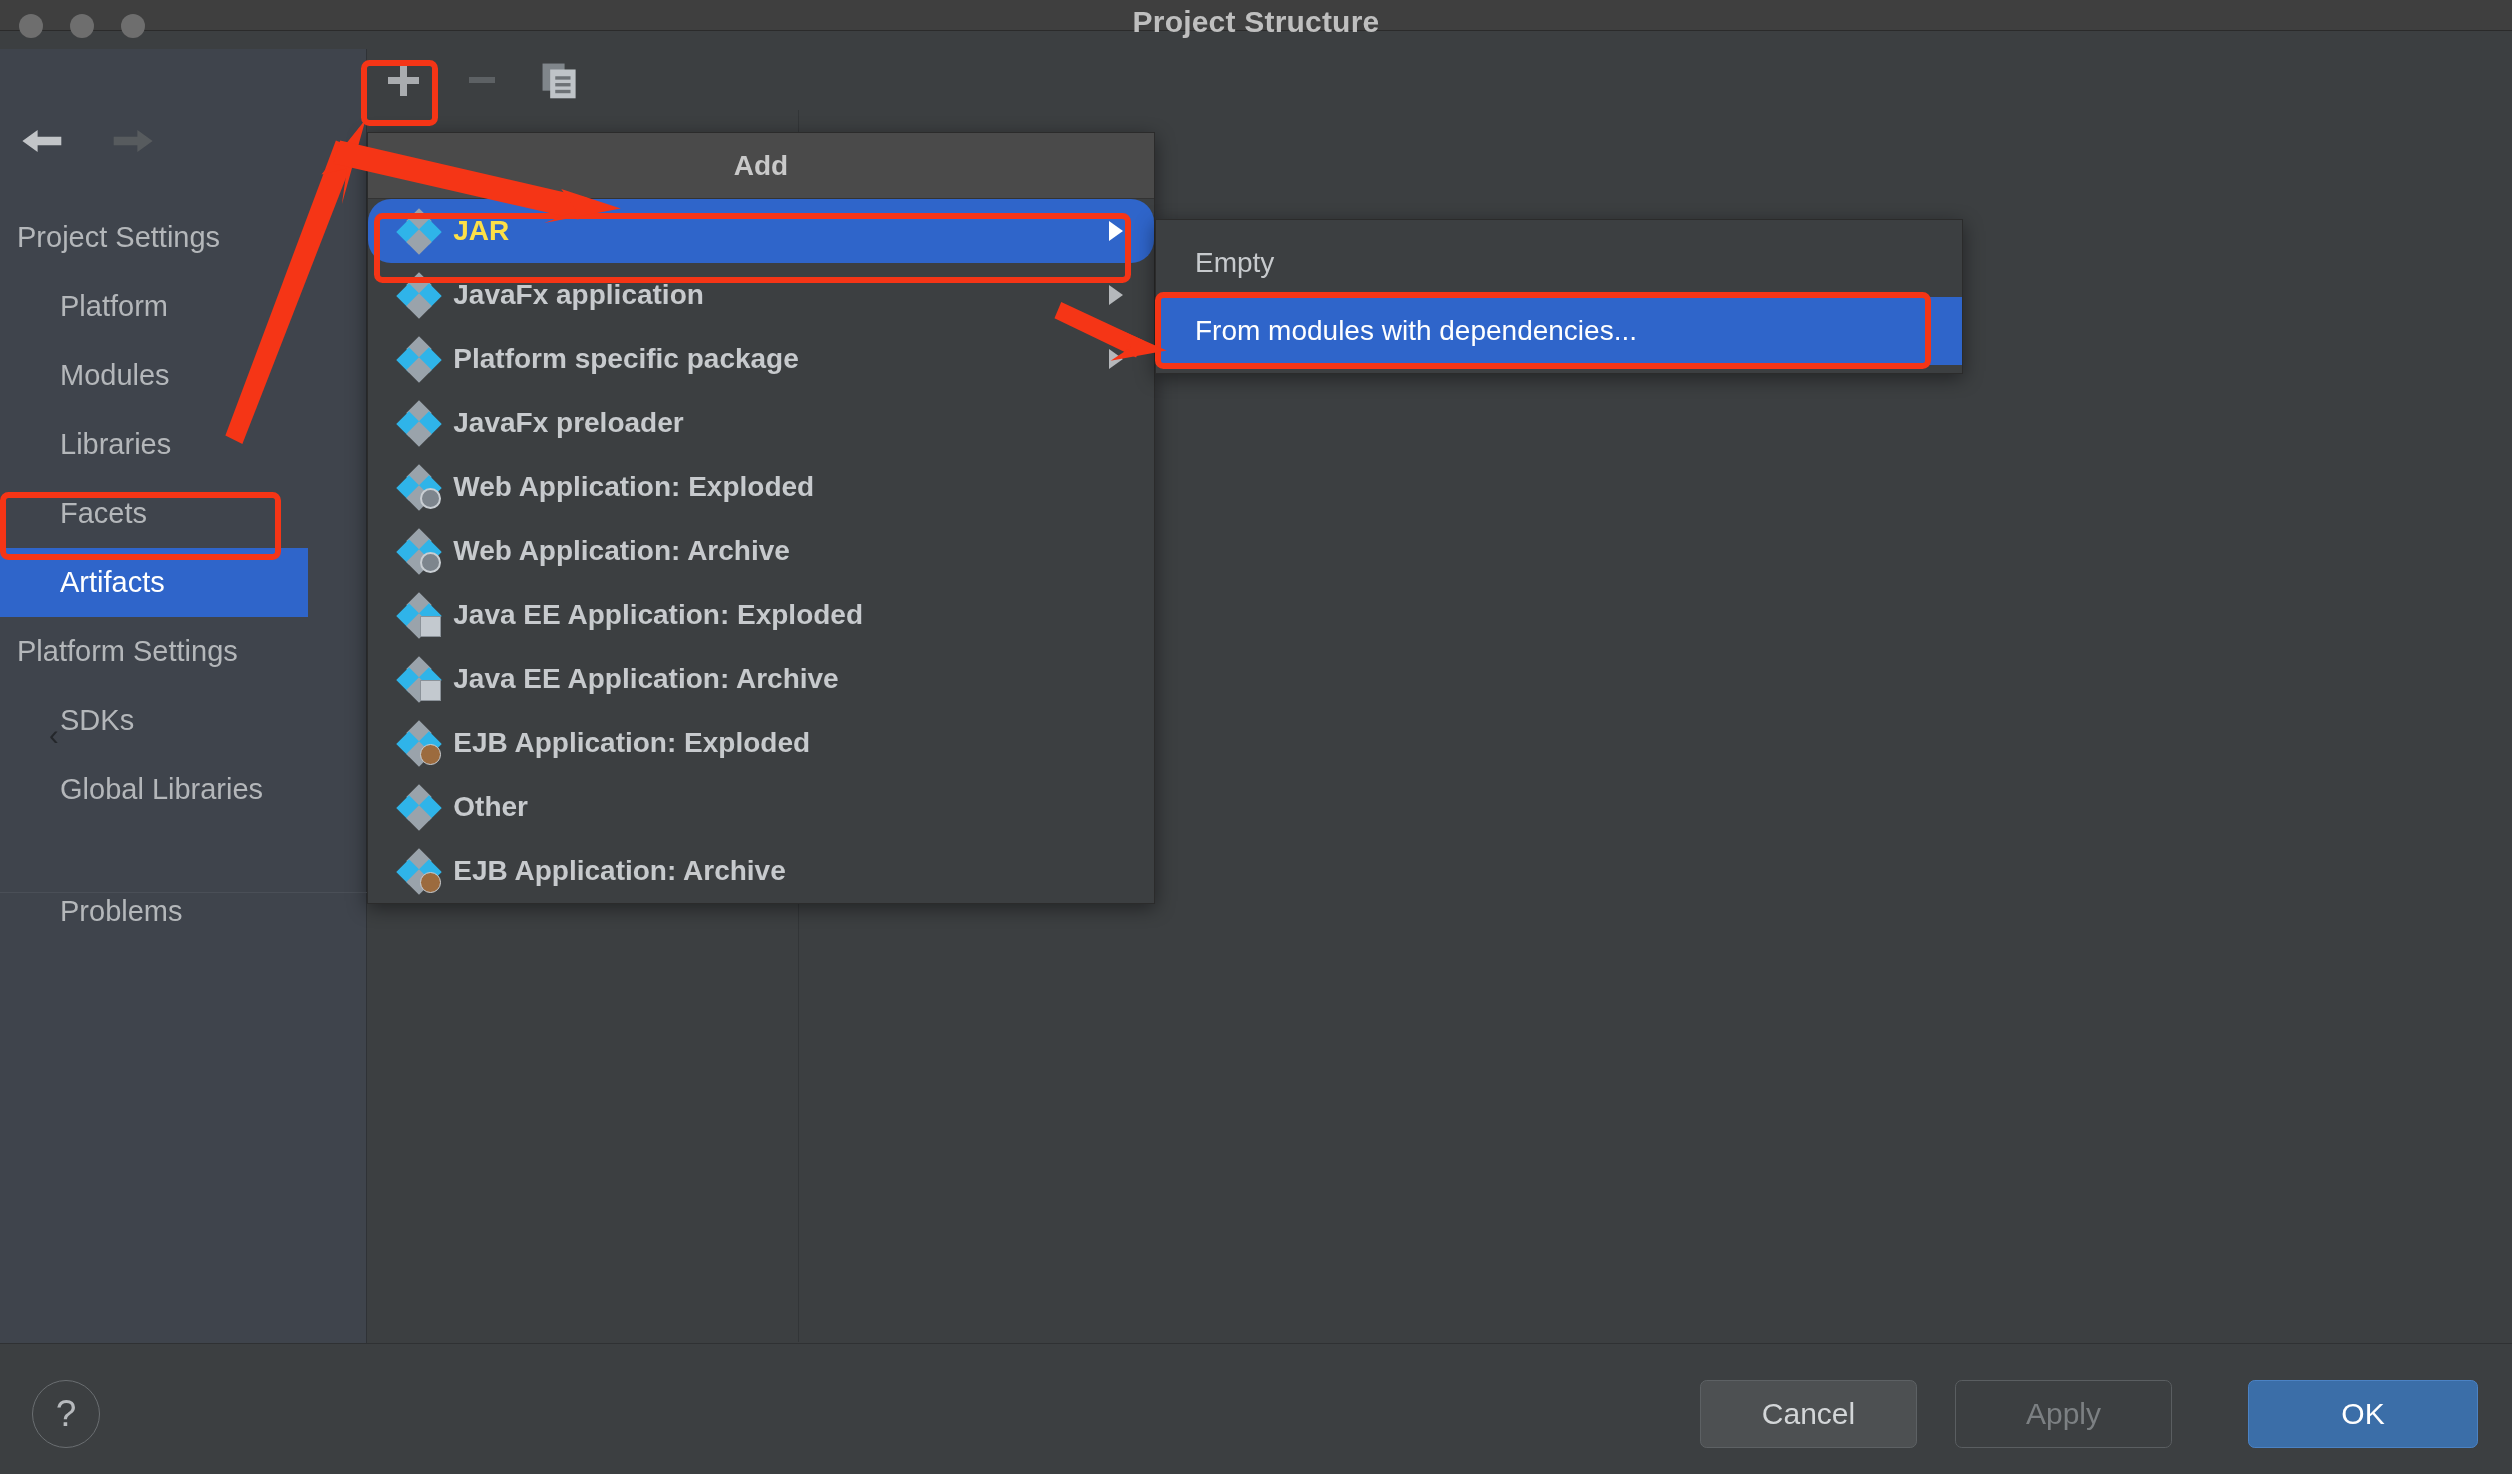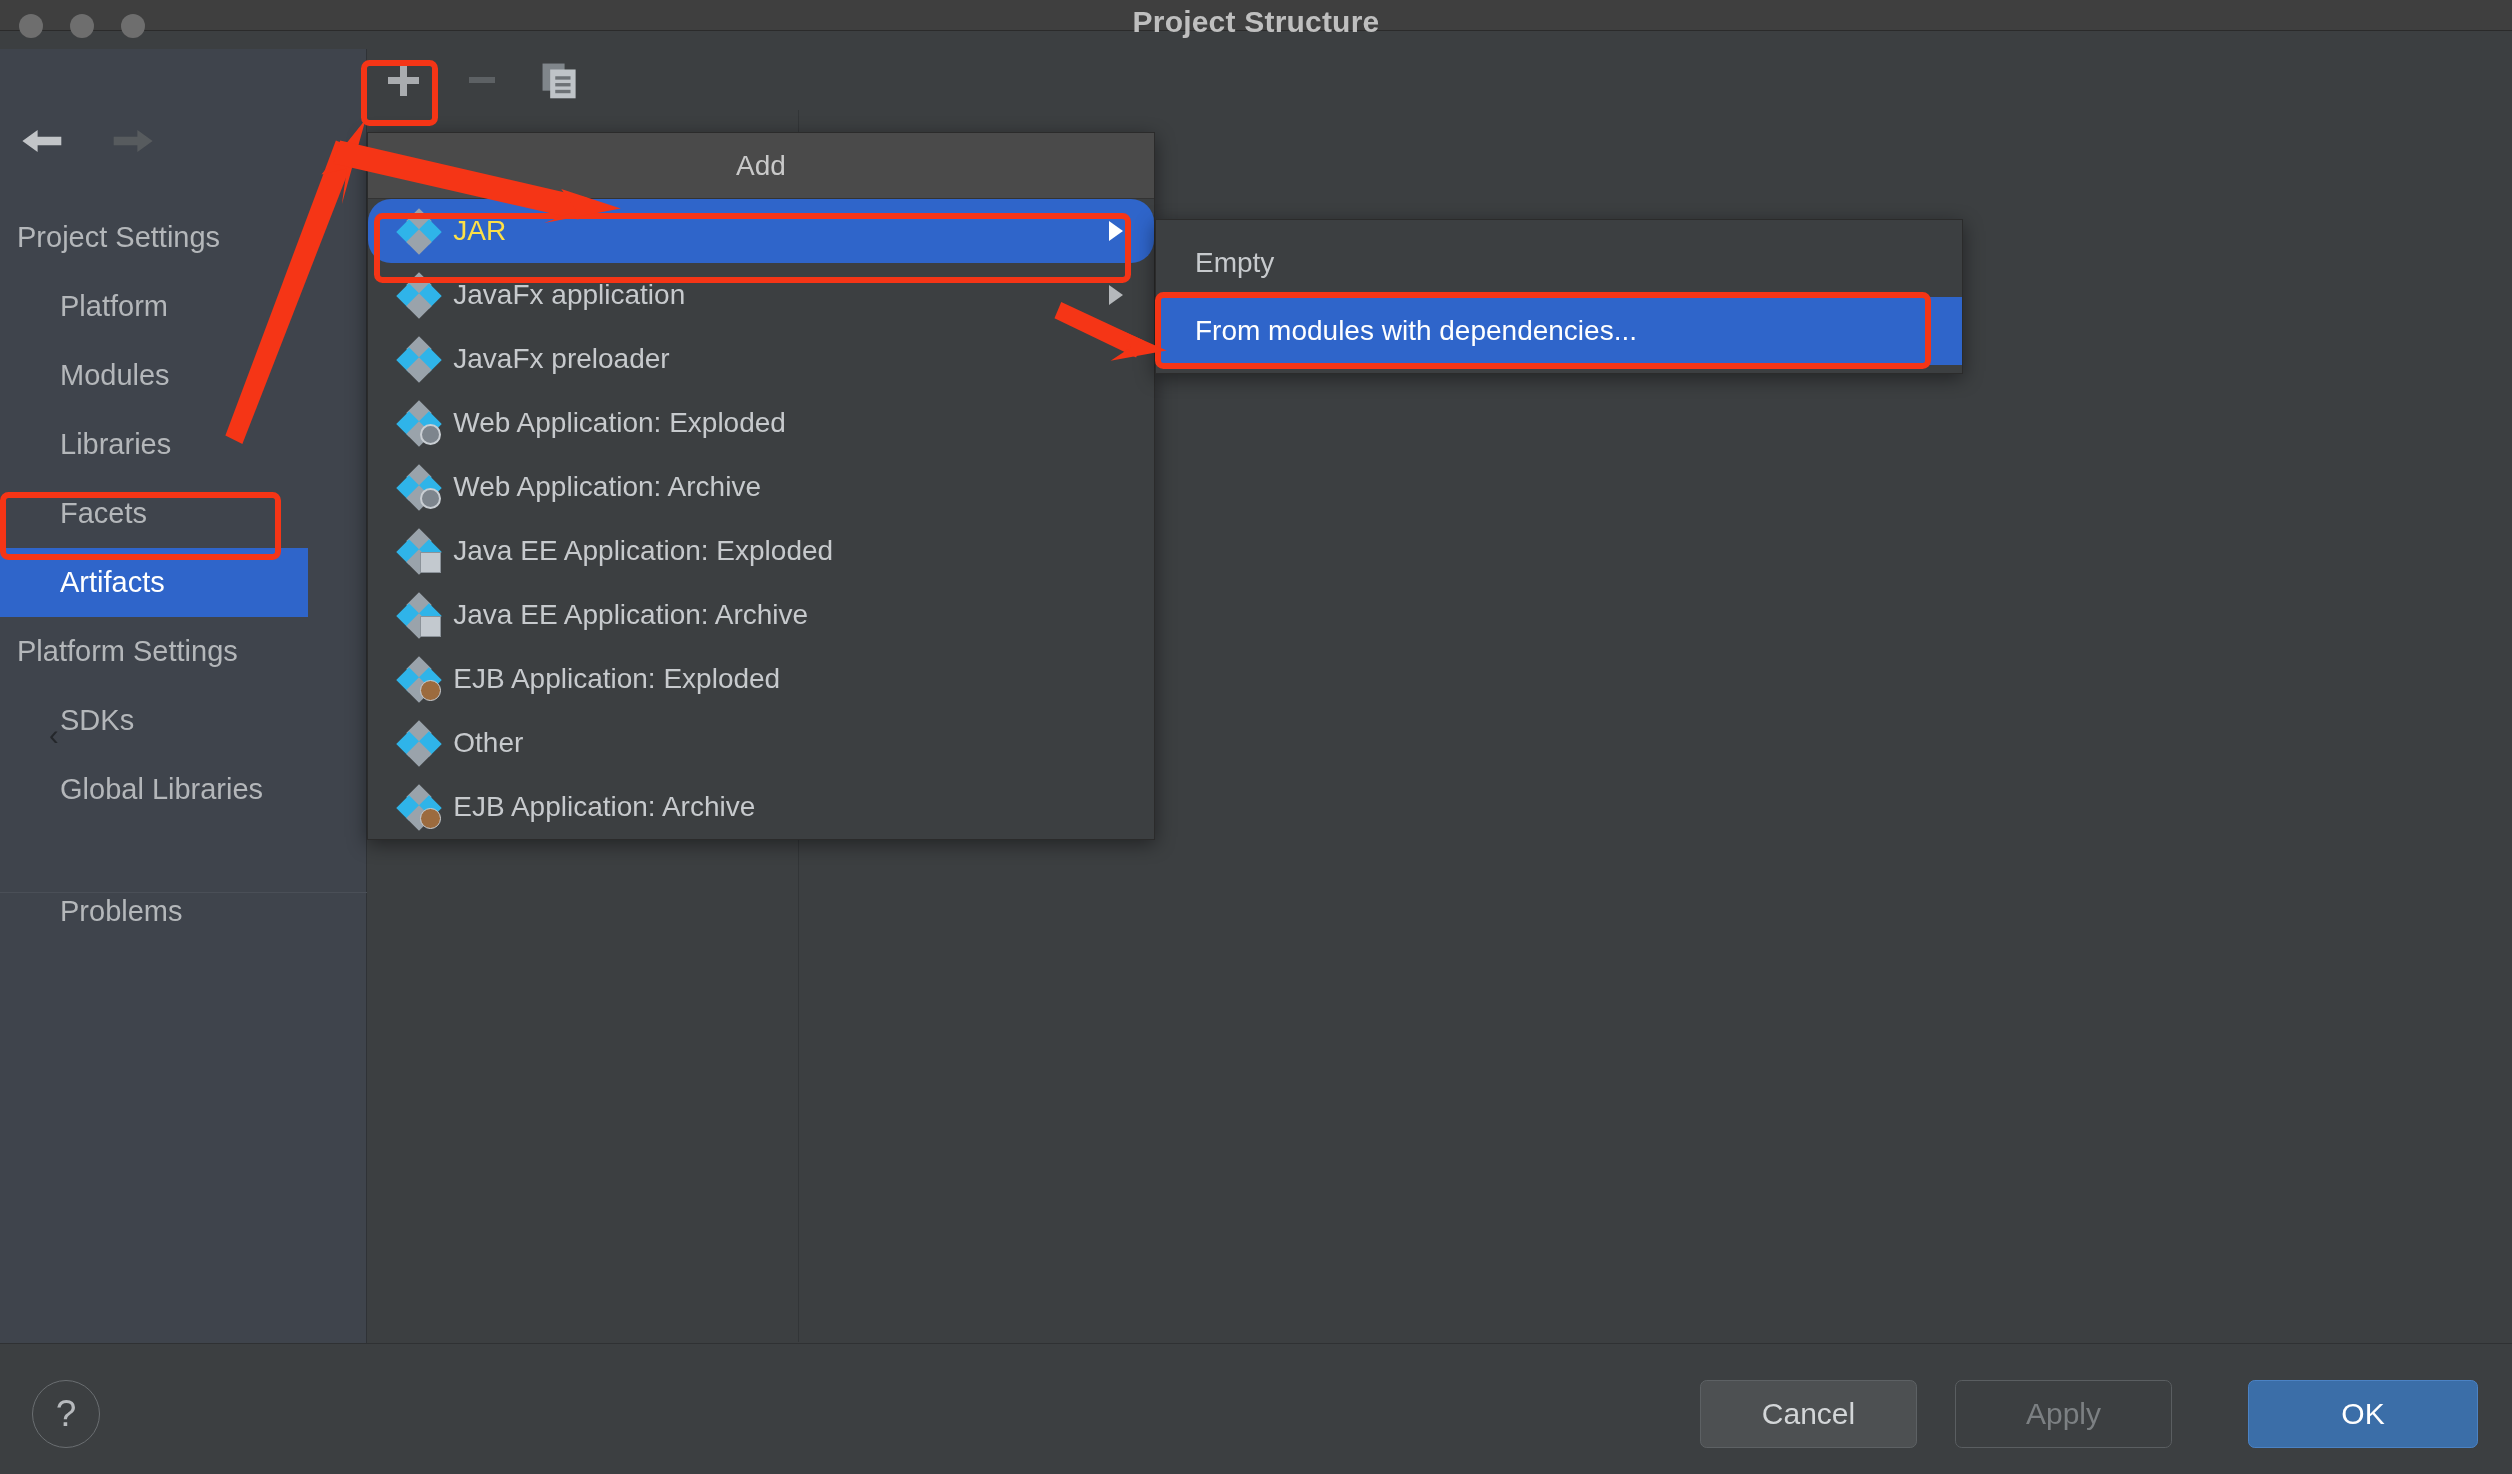--- a/index.html
+++ b/index.html
@@ -91,20 +91,21 @@
   }
 
   
   .menu {
     position: absolute; left: 367px; top: 132px;
     width: 788px;
     background: #3c3f41;
     border: 0.9px solid #2b2b2b;
     box-shadow: 0 5.1px 18.7px rgba(0,0,0,.45);
     z-index: 40;
+    font-weight: bold;
   }
   .menu-header {
     height: 66px; line-height: 66px; text-align: center;
     color: #c9c9c9; font-size: 28px; background: #4a4a4a;
     border-bottom: 0.9px solid #333;
   }
   .menu-item {
     height: 64px; display: flex; align-items: center;
     padding-left: 31px; color: #c7cacd; font-size: 28px;
     position: relative; white-space: nowrap;
@@ -291,20 +292,30 @@
       <span class="dia-ico">
         <span class="dia gy d-top"></span>
           <span class="dia cy d-left"></span>
         <span class="dia cy d-right"></span>
           <span class="dia gy d-bot"></span>
       </span>
       <span class="mi-label">JavaFx application</span>
       <span class="submenu-caret"></span>
     </div>
 
+    <div class="menu-item">
+      <span class="dia-ico">
+        <span class="dia gy d-top"></span>
+          <span class="dia cy d-left"></span>
+        <span class="dia cy d-right"></span>
+          <span class="dia gy d-bot"></span>
+      </span>
+      <span class="mi-label">Platform specific package</span>
+      <span class="submenu-caret"></span>
+    </div>
 
     <div class="menu-item">
       <span class="dia-ico">
         <span class="dia gy d-top"></span>
           <span class="dia cy d-left"></span>
         <span class="dia cy d-right"></span>
           <span class="dia gy d-bot"></span>
       </span>
       <span class="mi-label">JavaFx preloader</span>
     </div>

